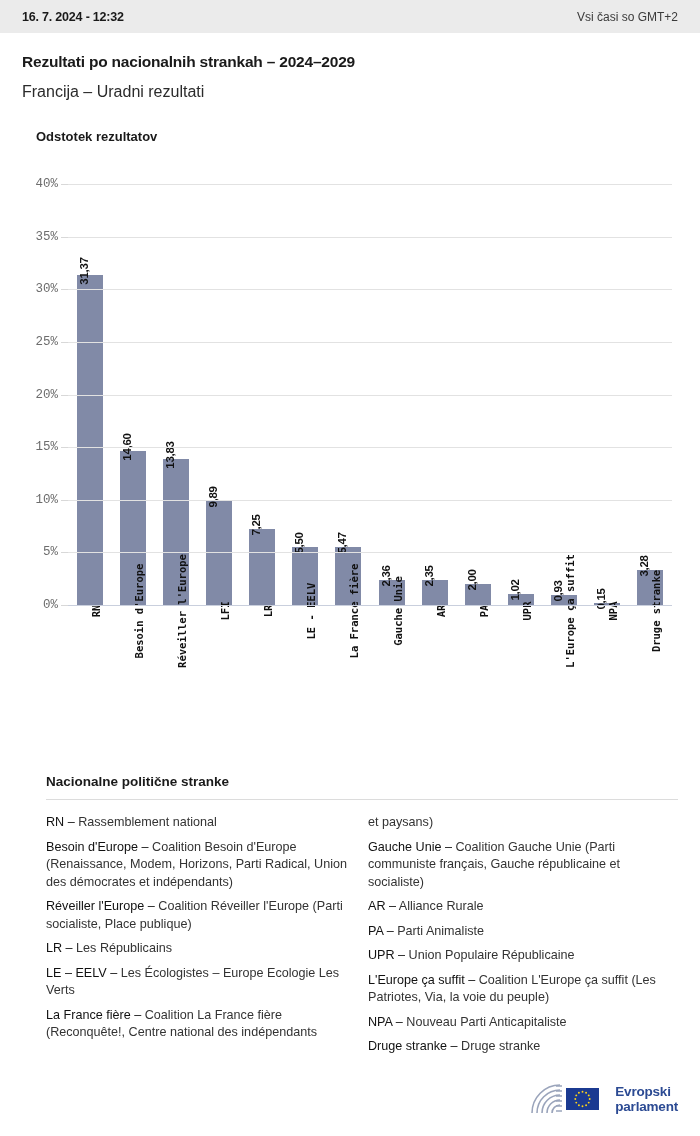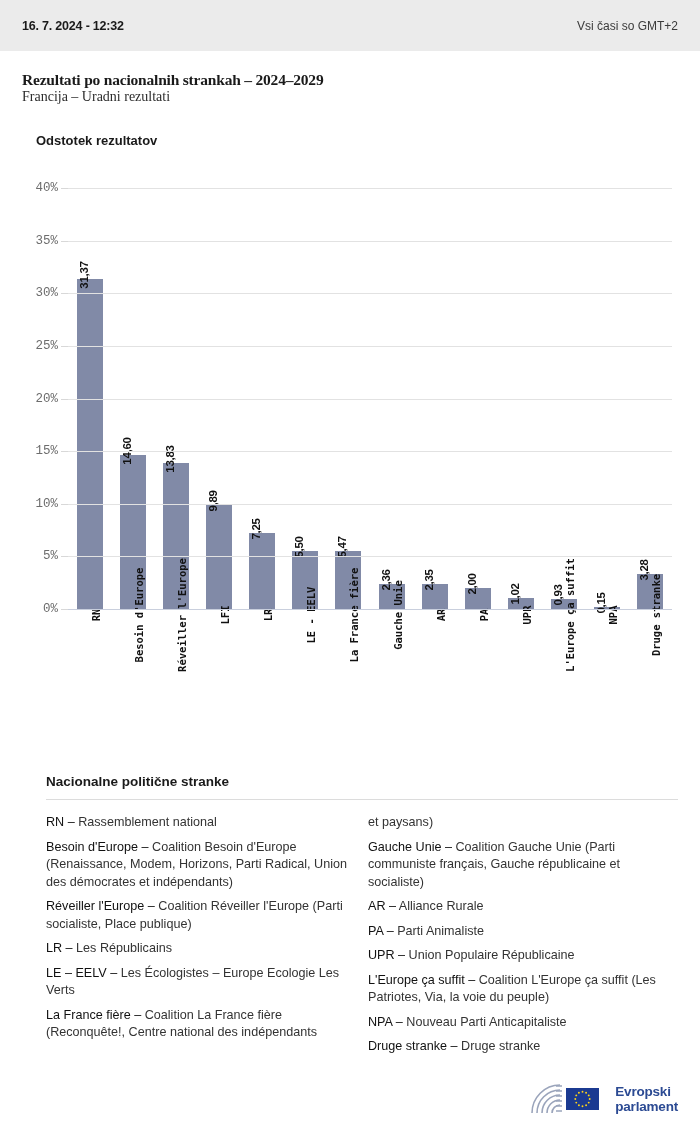--- a/index.html
+++ b/index.html
@@ -8,31 +8,31 @@
     width:700px; height:1136px;
     background:#ffffff;
     font-family:"Liberation Sans", sans-serif;
     color:#1a1a1a;
     overflow:hidden;
     position:relative;
   }
 
   
   .topbar{
-    height:51px; background:#ebebeb;
+    height:33px; background:#ebebeb;
     display:flex; align-items:center; justify-content:space-between;
     padding:0 22px;
   }
   .topbar .date{ font-size:12.5px; font-weight:bold; color:#1a1a1a; letter-spacing:-0.2px;}
   .topbar .tz{ font-size:12px; color:#3a3a3a; }
 
   
-  .titles{ padding:20px 22px 0 22px;font-family:Liberation Serif, serif; }
+  .titles{ padding:20px 22px 0 22px; }
   .title-main{ font-size:15.5px; font-weight:bold; color:#1a1a1a; letter-spacing:-0.2px;}
-  .title-sub{ font-size:14px; color:#2b2b2b; font-weight:400;}
+  .title-sub{ font-size:16px; color:#2b2b2b; margin-top:12px; font-weight:400;}
 
   
   .chart-title{ padding:28px 22px 0 36px; font-size:13px; font-weight:bold; color:#1a1a1a;}
 
   .chart-wrap{
     position:relative;
     margin-top:18px;
     height:565px;
   }
   

